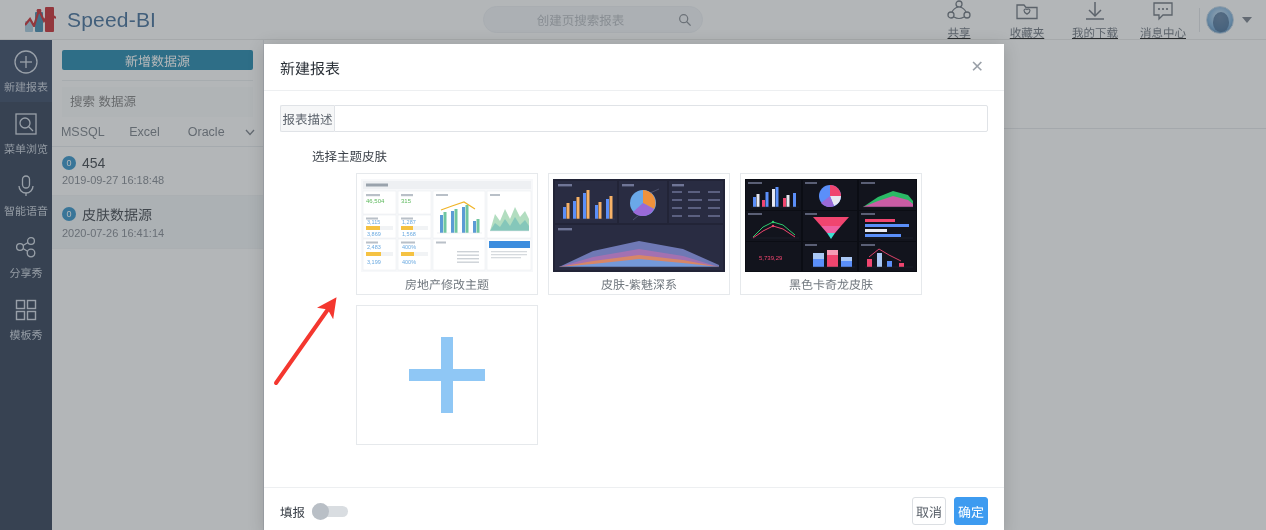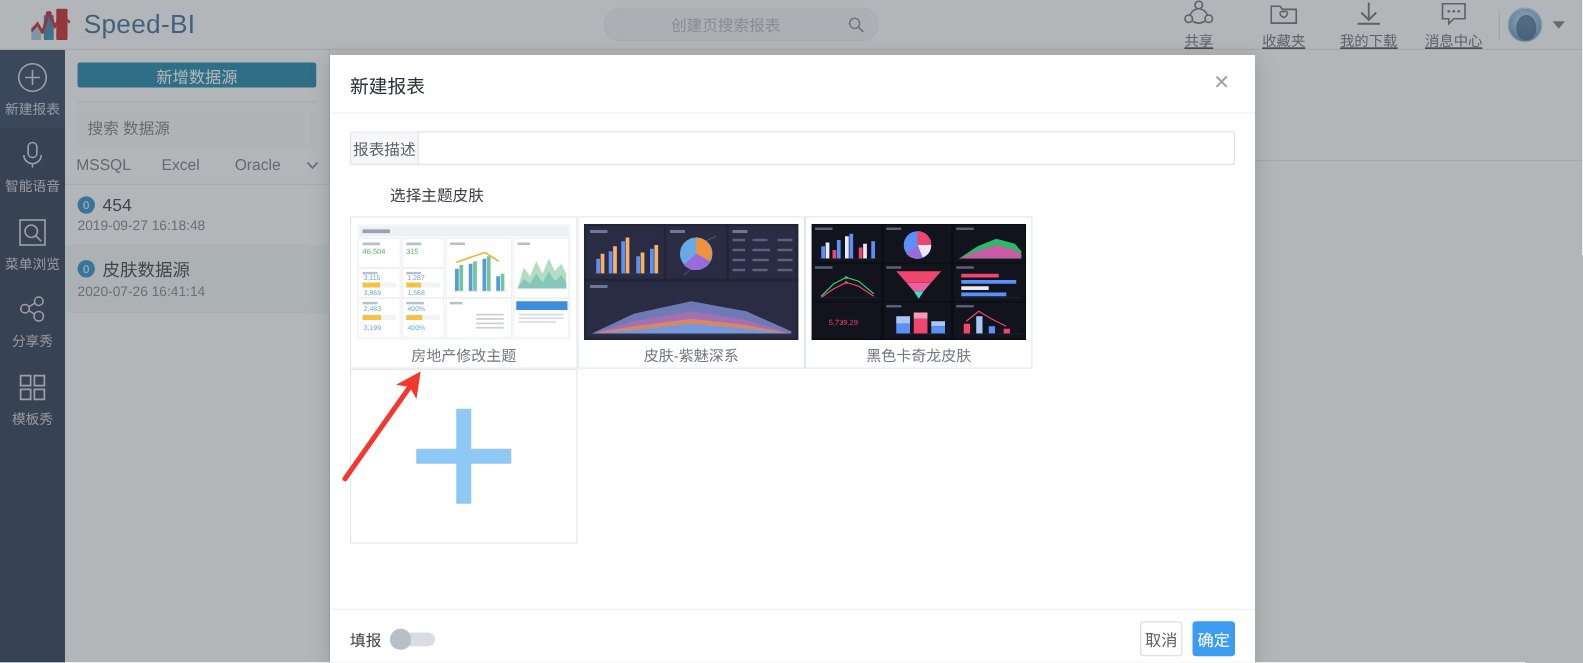--- a/index.html
+++ b/index.html
@@ -162,21 +162,21 @@
   }
   .field-input {
     flex: 1; border: 1px solid #e0e3e7; border-radius: 0 2px 2px 0;
     font-size: 12.5px; padding: 0 8px; color: #2b3138; outline: none;
     font-family: inherit; background: #fff;
   }
 
   .skin-label { font-size: 12.5px; color: #3b4149; margin: 14px 0 8px 32px; }
 
   .cards {
-    display: flex; flex-wrap: wrap; 
+    display: flex; flex-wrap: wrap; gap: 10px; margin-left: 76px;
     width: 580px;
   }
   .card {
     width: 182px; height: 122px; border: 1px solid #e6e9ec; background: #fff;
     display: flex; flex-direction: column; align-items: center;
     padding: 5px 5px 0 5px; cursor: pointer;
   }
   .card-thumb { width: 172px; height: 93px; overflow: hidden; }
   .card-name { font-size: 12px; color: #71787f; margin-top: 3px; }
   .card-plus {
@@ -296,34 +296,34 @@
         <svg class="ric" viewBox="0 0 26 26">
           <circle cx="13" cy="13" r="11" fill="none" stroke="#cfd7e3" stroke-width="1.3"></circle>
           <line x1="13" y1="7" x2="13" y2="19" stroke="#cfd7e3" stroke-width="1.3"></line>
           <line x1="7" y1="13" x2="19" y2="13" stroke="#cfd7e3" stroke-width="1.3"></line>
         </svg>
         <span class="rlb">新建报表</span>
       </div>
 
       <div class="rail-item">
         <svg class="ric" viewBox="0 0 26 26">
+          <rect x="3" y="3" width="20" height="20" fill="none" stroke="#cfd7e3" stroke-width="1.3"></rect>
+          <circle cx="12" cy="12" r="5" fill="none" stroke="#cfd7e3" stroke-width="1.3"></circle>
+          <line x1="15.5" y1="15.5" x2="20" y2="20" stroke="#cfd7e3" stroke-width="1.3"></line>
+        </svg>
+        <span class="rlb">菜单浏览</span>
+      </div>
+
+      <div class="rail-item">
+        <svg class="ric" viewBox="0 0 26 26">
           <rect x="9.5" y="3" width="7" height="12" rx="3.5" fill="none" stroke="#cfd7e3" stroke-width="1.3"></rect>
           <path d="M6 13 a7 7 0 0 0 14 0" fill="none" stroke="#cfd7e3" stroke-width="1.3"></path>
           <line x1="13" y1="20" x2="13" y2="23" stroke="#cfd7e3" stroke-width="1.3"></line>
         </svg>
         <span class="rlb">智能语音</span>
-      </div>
-
-      <div class="rail-item">
-        <svg class="ric" viewBox="0 0 26 26">
-          <rect x="3" y="3" width="20" height="20" fill="none" stroke="#cfd7e3" stroke-width="1.3"></rect>
-          <circle cx="12" cy="12" r="5" fill="none" stroke="#cfd7e3" stroke-width="1.3"></circle>
-          <line x1="15.5" y1="15.5" x2="20" y2="20" stroke="#cfd7e3" stroke-width="1.3"></line>
-        </svg>
-        <span class="rlb">菜单浏览</span>
       </div>
 
       <div class="rail-item">
         <svg class="ric" viewBox="0 0 26 26">
           <circle cx="18" cy="6" r="3.4" fill="none" stroke="#cfd7e3" stroke-width="1.3"></circle>
           <circle cx="7" cy="12" r="3.4" fill="none" stroke="#cfd7e3" stroke-width="1.3"></circle>
           <circle cx="18" cy="18" r="3.8" fill="none" stroke="#cfd7e3" stroke-width="1.3"></circle>
           <line x1="10" y1="10.5" x2="15" y2="7.5" stroke="#cfd7e3" stroke-width="1.2"></line>
           <line x1="10" y1="13.5" x2="15" y2="16.5" stroke="#cfd7e3" stroke-width="1.2"></line>
         </svg>

